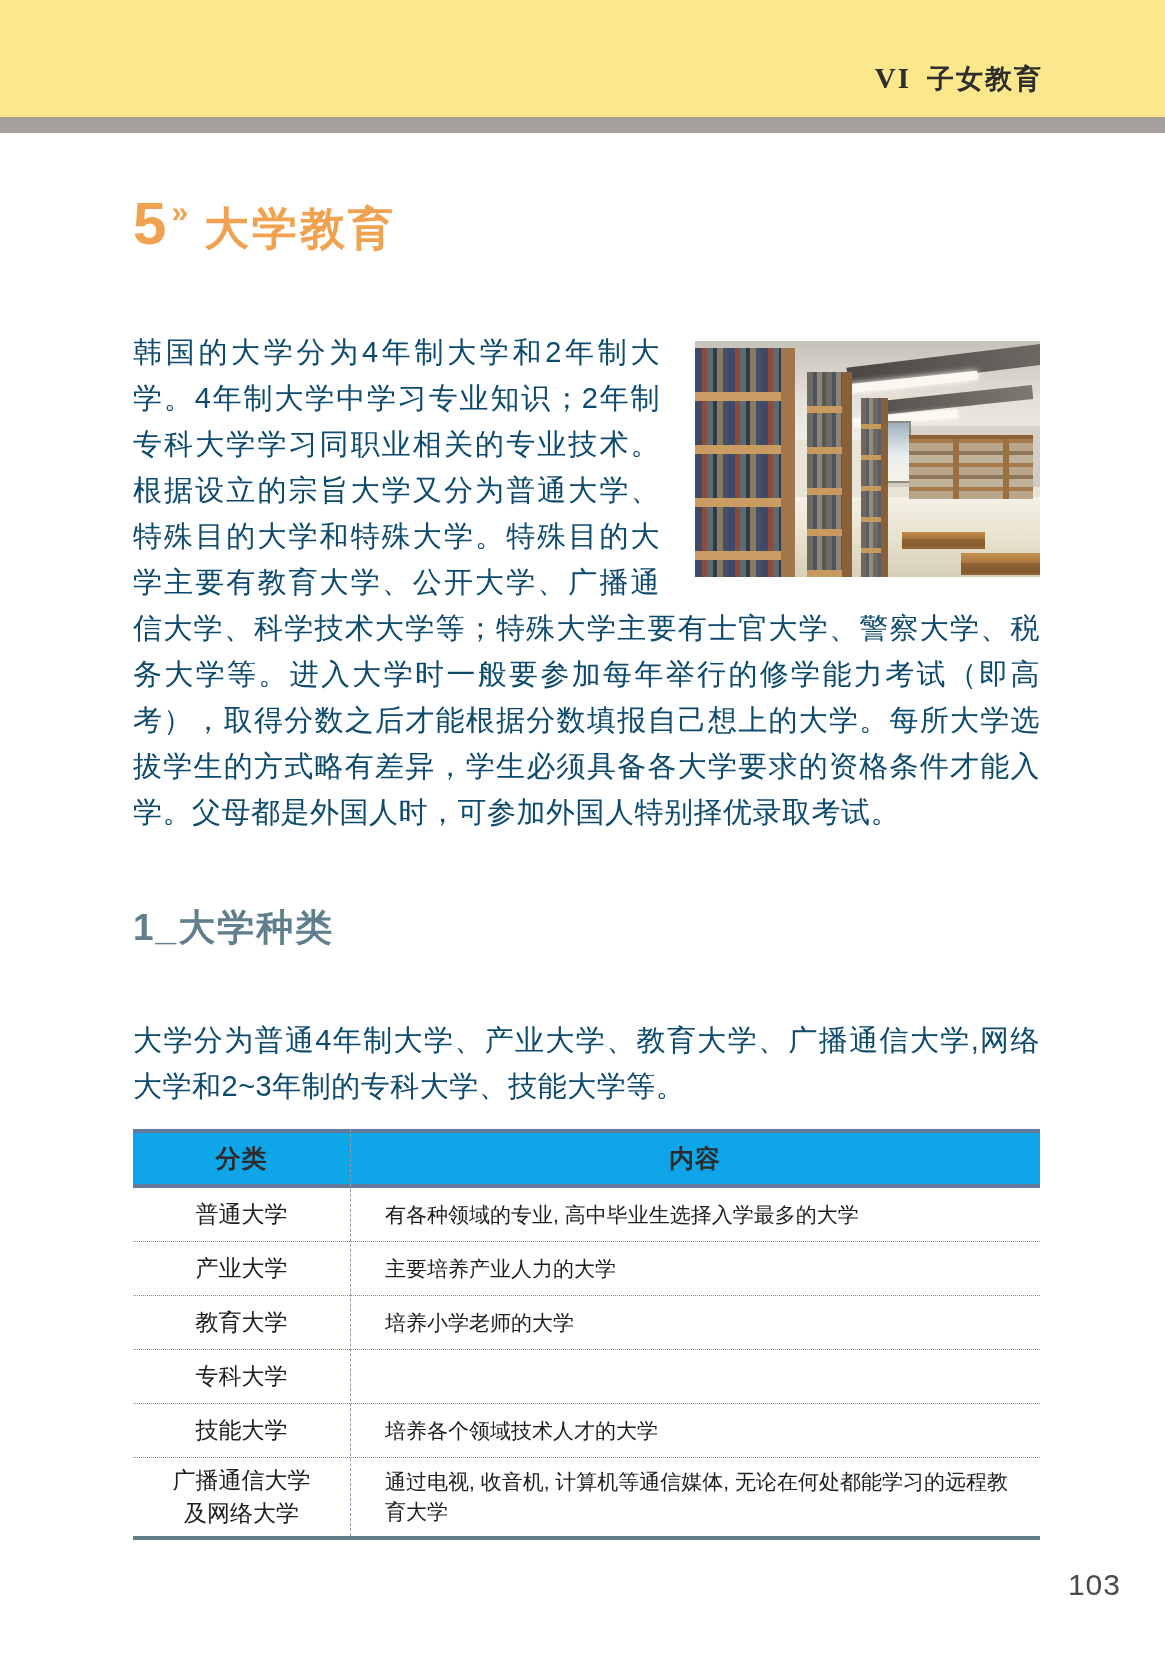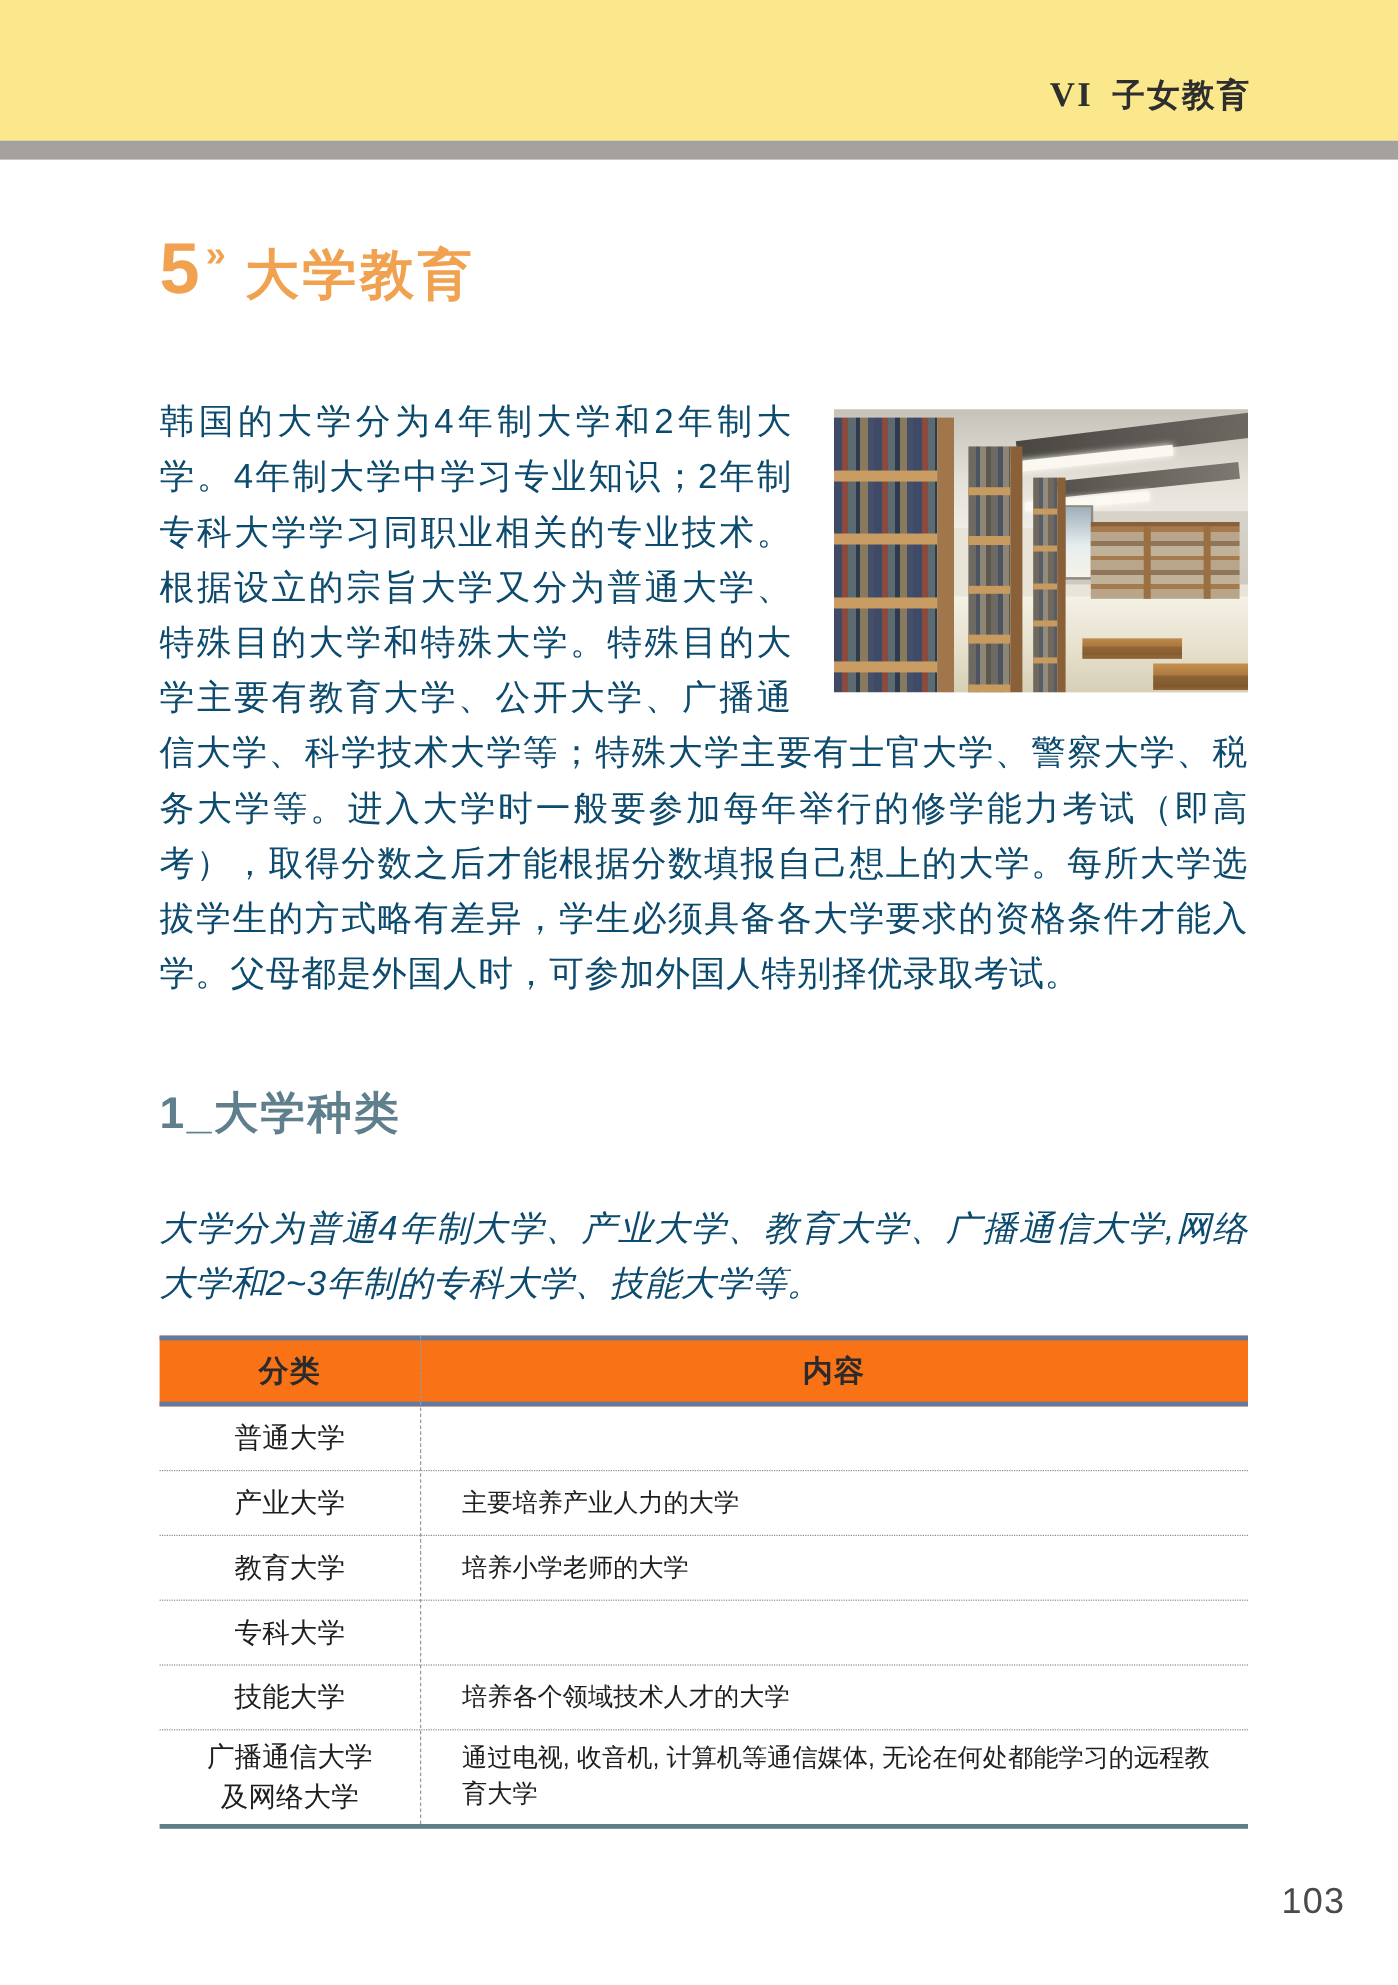--- a/index.html
+++ b/index.html
@@ -70,26 +70,26 @@
     background:
       repeating-linear-gradient(90deg, rgba(0,0,0,0) 0 44px, #9A6F42 44px 50px),
       repeating-linear-gradient(180deg,#A57A4C 0 4px,#B8A58A 4px 12px,#8f765b 12px 16px,#c0b298 16px 24px); }
   .ph-desk1 { position:absolute; right:16%; bottom:12%; width:24%; height:7%;
     background:linear-gradient(180deg,#C08B4A,#A7753C); border-bottom:10px solid rgba(90,60,30,0.45); }
   .ph-desk2 { position:absolute; right:-3%; bottom:1%; width:26%; height:9%;
     background:linear-gradient(180deg,#C6914F,#AA783E); border-bottom:12px solid rgba(85,55,28,0.5); }
 
   
   .section-heading { margin-top:68px; font-size:37px; font-weight:bold; color:#5F7F8C; letter-spacing:2px; }
-  .section-para { margin-top:48px;font-style:italic; }
+  .section-para { margin-top:64px; }
 
   
   .kind-table { margin-top:20px; position:relative; border-bottom:4px solid #5E7E88; }
   .thead {
-    display:flex; background:#f97316; height:59px; align-items:center;
+    display:flex; background:#0ea5e9; height:59px; align-items:center;
     border-top:4px solid #64799E; border-bottom:4px solid #64799E;
   }
   .th { font-size:25px; font-weight:bold; color:#2b2b2b; text-align:center; letter-spacing:1px; }
   .th-cat { width:217px; }
   .th-content { flex:1; }
   .trow { display:flex; align-items:center; min-height:54px; border-bottom:1px dotted #8a8a8a; padding:6px 0; }
   .trow:last-child { border-bottom:none; }
   .td-cat { width:217px; text-align:center; font-size:23px; color:#1e1e1e; line-height:33px; }
   .td-cat span { display:inline-block; max-width:160px; }
   .td-content { flex:1; font-size:21px; color:#1e1e1e; padding-left:35px; padding-right:12px; line-height:30px; }
@@ -140,20 +140,21 @@
     <p class="body-text section-para">大学分为普通4年制大学、产业大学、教育大学、广播通信大学,网络大学和2~3年制的专科大学、技能大学等。</p>
 
     <div class="kind-table">
       <div class="col-divider"></div>
       <div class="thead">
         <div class="th th-cat">分类</div>
         <div class="th th-content">内容</div>
       </div>
       <div class="trow">
         <div class="td-cat"><span>普通大学</span></div>
+        <div class="td-content">有各种领域的专业, 高中毕业生选择入学最多的大学</div>
       </div>
       <div class="trow">
         <div class="td-cat"><span>产业大学</span></div>
         <div class="td-content">主要培养产业人力的大学</div>
       </div>
       <div class="trow">
         <div class="td-cat"><span>教育大学</span></div>
         <div class="td-content">培养小学老师的大学</div>
       </div>
       <div class="trow">

